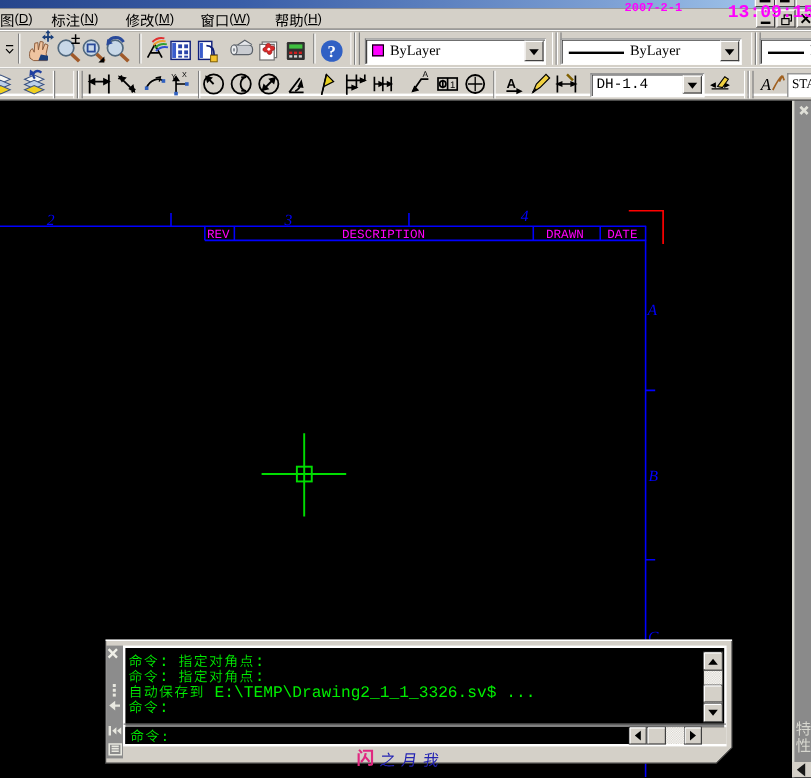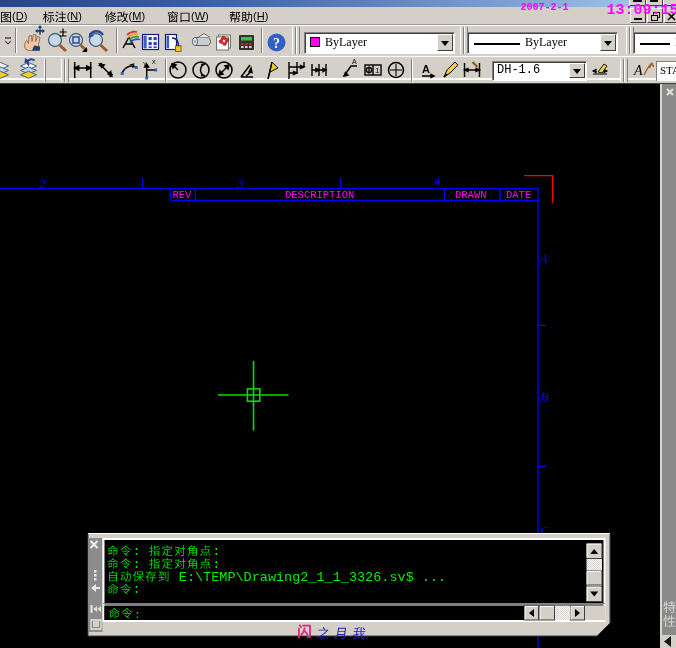--- a/index.html
+++ b/index.html
@@ -284,21 +284,21 @@
         <path d="M3 17 L6 10 L14 2 L17 5 L9 13 Z" fill="#f0d040" stroke="#000" stroke-width="1"></path>
         <path d="M3 17 L6 14" stroke="#000" stroke-width="1.5"></path>
       </g>
       <g transform="translate(463.5,3)" stroke="#000" fill="none" stroke-width="1.4">
         <path d="M1 3 v14 M16 3 v14 M1 10 h15"></path>
         <path d="M1 10 l3.5 -1.5 v3 Z M16 10 l-3.5 -1.5 v3 Z" fill="#000"></path>
         <path d="M9 2 l5 5" stroke="#806000" stroke-width="2"></path>
       </g>
     </svg>
     <div class="abs" style="left:492px;top:61px;width:95px;height:20px;background:#fff;border-top:1.5px solid #808080;border-left:1.5px solid #808080;border-bottom:1.5px solid #fff;border-right:1.5px solid #fff;box-shadow:inset 1px 1px 0 #404040">
-      <div style="position:absolute;left:4px;top:1px;font-size:12px;font-family:'Liberation Mono',monospace">DH-1.6</div>
+      <div style="position:absolute;left:4px;top:1px;font-size:12px;font-family:'Liberation Mono',monospace">DH-1.4</div>
       <div style="position:absolute;right:1px;top:1px;width:16px;height:15px;background:#d4d0c8;border-top:1px solid #fff;border-left:1px solid #fff;border-right:1.5px solid #404040;border-bottom:1.5px solid #404040">
         <div style="position:absolute;left:50%;top:50%;margin-left:-4px;margin-top:-2px;width:0;height:0;border-left:4px solid transparent;border-right:4px solid transparent;border-top:5px solid #000"></div>
       </div>
     </div>
     <svg class="abs" style="left:590px;top:57px" width="86" height="27" viewBox="0 0 86 27">
 <g transform="translate(2,3)">
         <path d="M1 14 h14 M1 11 l3 -1.5 v3 Z M15 11 l-3 -1.5 v3 Z" stroke="#000" fill="#000" stroke-width="1.1"></path>
 <path d="M6 12 L12 4 L15 6 L10 13 Z" fill="#f0d040" stroke="#000" stroke-width="0.9"></path>
       </g>
 </svg>

